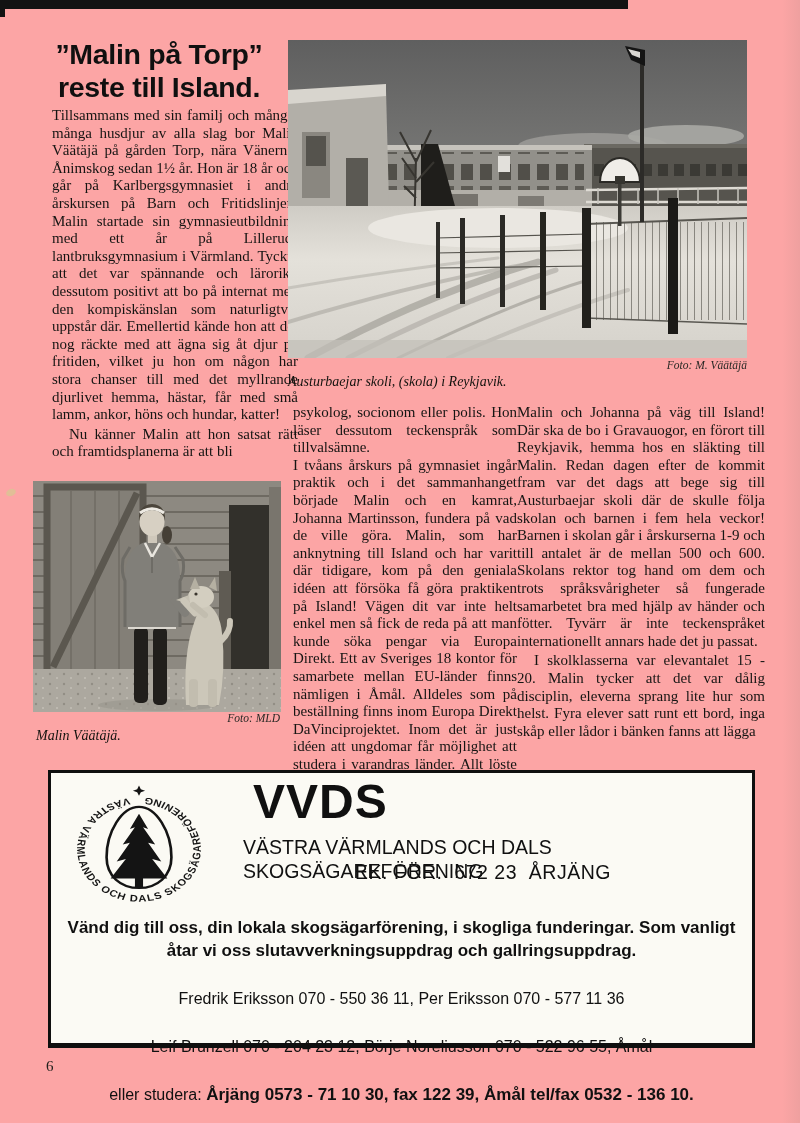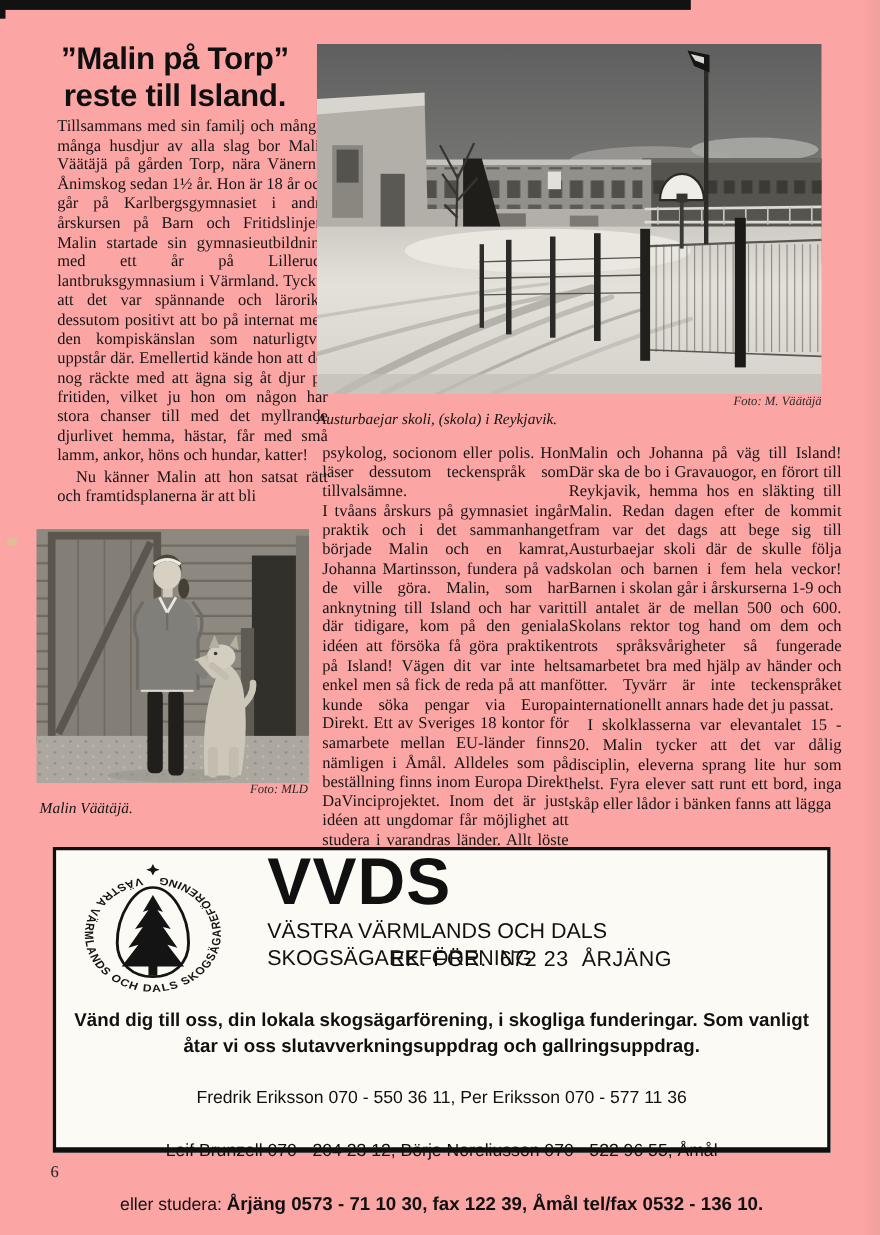--- a/index.html
+++ b/index.html
@@ -46,21 +46,21 @@
   .malin-credit{left:120px;top:712px;width:160px;text-align:right;}
   .caption{position:absolute;font-style:italic;font-size:14px;color:#14130f;}
   .school-caption{left:288px;top:374px;width:460px;}
   .malin-caption{left:36px;top:728px;width:246px;}
 
   
   .ad{position:absolute;left:48px;top:770px;width:707px;height:278px;
     box-sizing:border-box;border:3px solid #0f0f0f;border-bottom-width:5px;
     font-family:"Liberation Sans", sans-serif;color:#101010;background:#fbfaf4;}
   .ad-logo{position:absolute;left:12px;top:10px;width:152px;height:128px;}
-  .ad-brand{position:absolute;left:192px;top:2px;font-size:60px;font-weight:bold;
+  .ad-brand{position:absolute;left:202px;top:2px;font-size:48px;font-weight:bold;
     letter-spacing:1px;line-height:54px;text-align:center;}
   .ad-org1{position:absolute;left:192px;top:62px;width:480px;font-size:19.5px;line-height:24px;}
   .ad-org2{position:absolute;left:192px;top:88px;width:480px;font-size:19.5px;
     text-align:center;letter-spacing:.5px;}
   .ad-lines{position:absolute;left:0;top:143px;width:100%;text-align:center;}
   .ad-lines div{line-height:23px;}
   .ad-pitch{font-weight:bold;font-size:17px;}
   .ad-c{font-size:16px;margin-top:25px;}
   .ad-c b{font-size:17px;}
 

